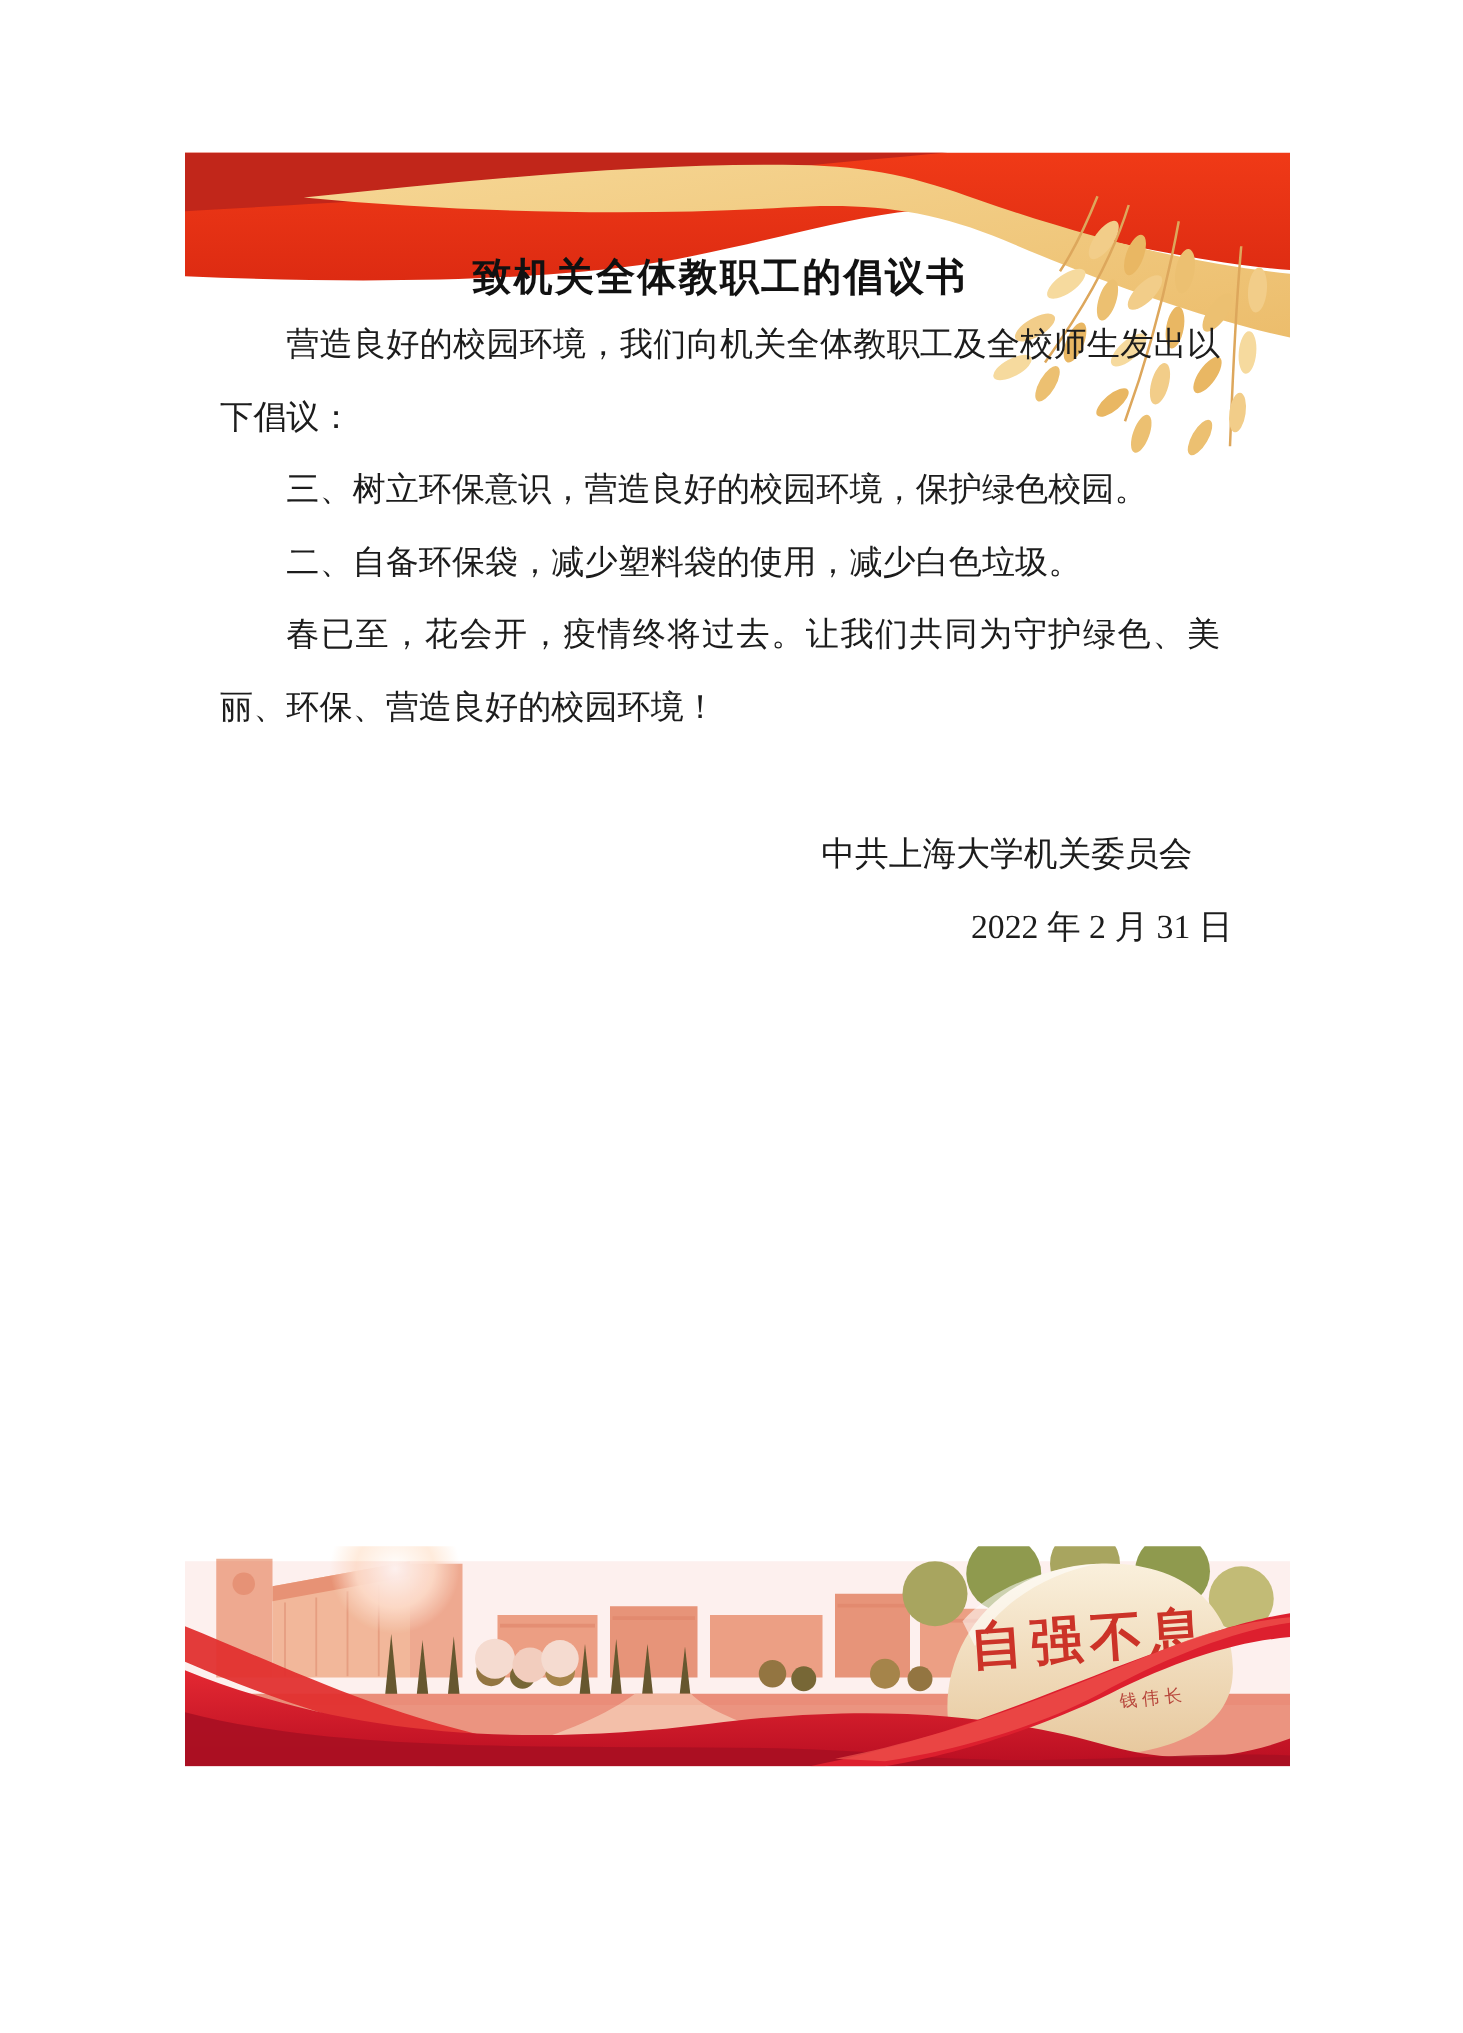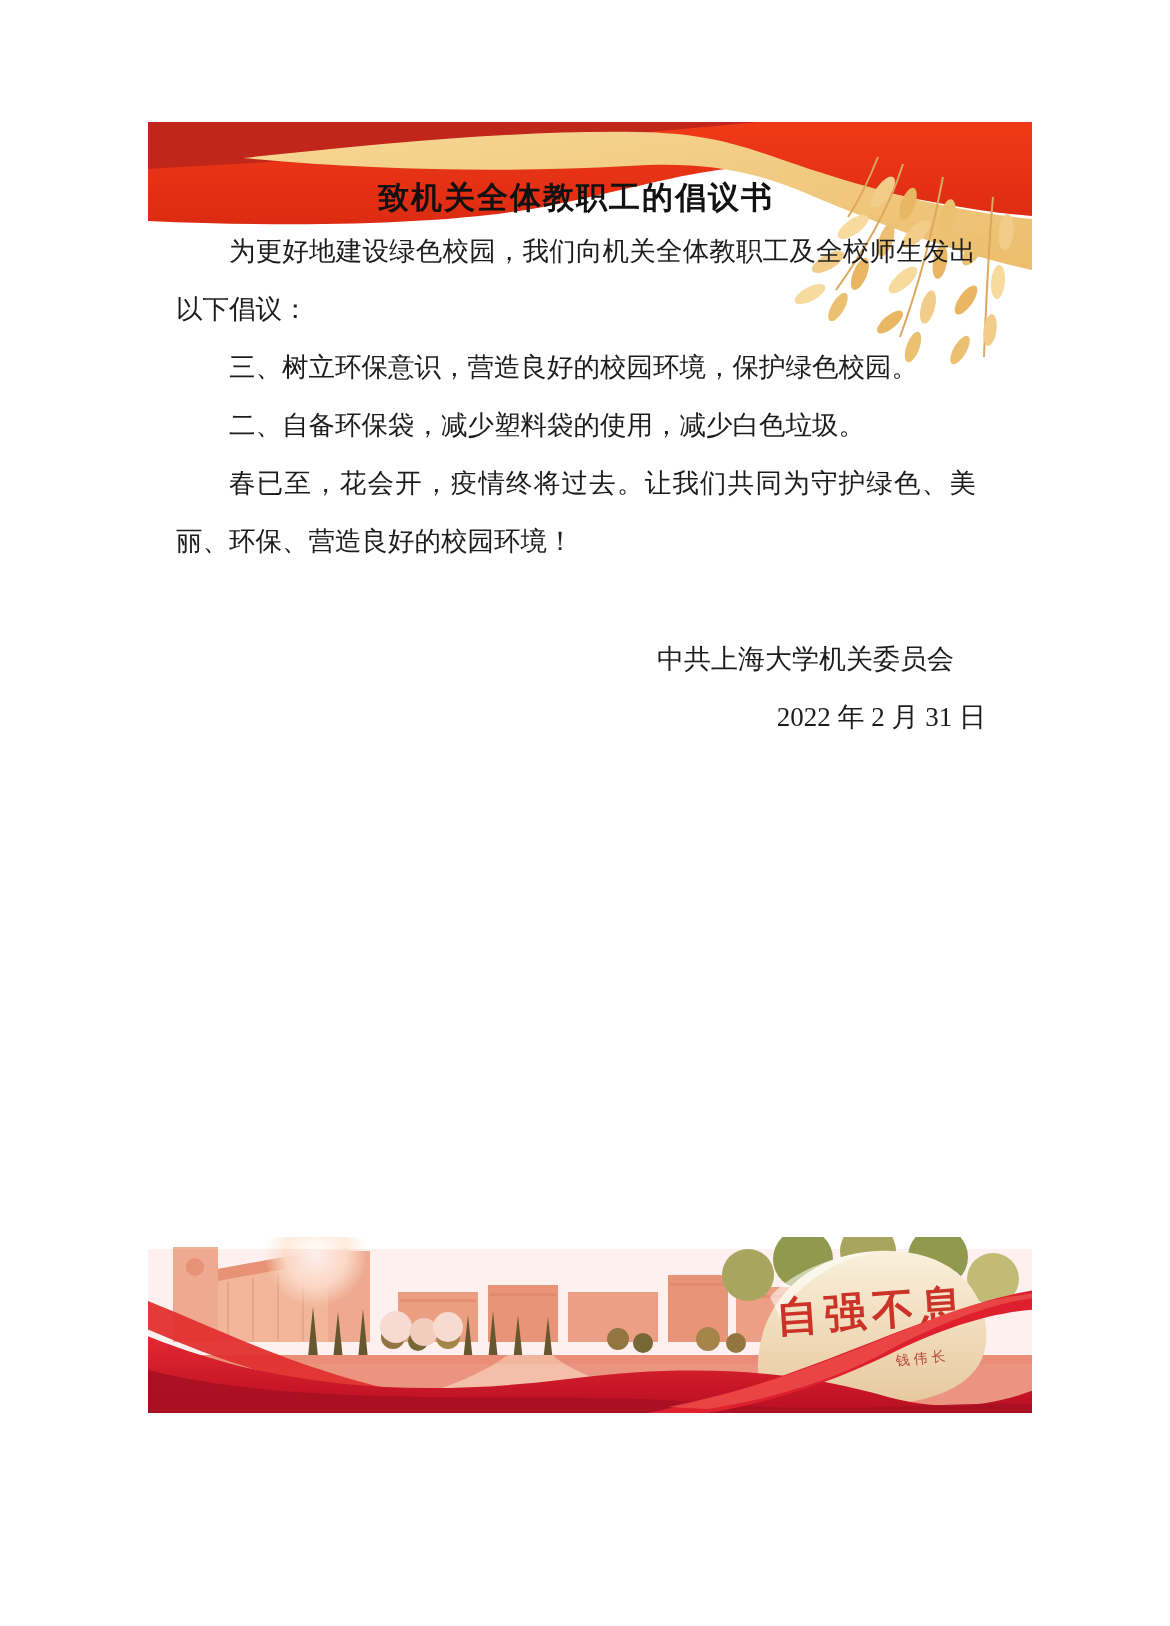--- a/index.html
+++ b/index.html
@@ -1,21 +1,21 @@
 <!DOCTYPE html>
 <html><head>
 <meta charset="utf-8">
 <style>
   html,body{margin:0;padding:0;background:#ffffff;}
   .page{position:relative;width:1170px;height:1626px;background:#ffffff;overflow:hidden;
         font-family:"Liberation Serif","DejaVu Serif",serif;color:#1c1c1c;}
   .sheet{position:absolute;left:148px;top:122px;width:884px;}
   .banner-wrap{position:absolute;left:0;top:0;width:884px;height:252px;z-index:1;}
   .footer-wrap{position:absolute;left:0;top:1115px;width:884px;height:176px;z-index:1;}
-  .content{position:relative;z-index:2;padding:52px 56px 0 28px;}
+  .content{position:relative;z-index:2;padding:76px 56px 0 28px;}
   .doc-title{margin:0;text-align:center;font-size:31px;font-weight:700;
              letter-spacing:2px;line-height:48px;height:48px;color:#111;}
   .greeting{margin:20px 0 0 0;font-size:27px;line-height:40px;}
   .para{margin:0;font-size:26.5px;line-height:58px;text-indent:2em;
         text-align:justify;letter-spacing:0;}
   .sig-block{margin-top:60px;text-align:right;font-size:27px;line-height:58px;}
   .signature{padding-right:22px;}
   .date{margin-right:-10px;}
 </style>
 </head>
@@ -70,21 +70,21 @@
           <ellipse cx="850" cy="160" rx="17" ry="7" fill="#f6da9e" transform="rotate(-85 850 160)"></ellipse>
           <ellipse cx="818" cy="178" rx="17" ry="7" fill="#e9b763" transform="rotate(-55 818 178)"></ellipse>
           <ellipse cx="842" cy="208" rx="16" ry="6.5" fill="#f2cd89" transform="rotate(-82 842 208)"></ellipse>
           <ellipse cx="812" cy="228" rx="16" ry="6.5" fill="#ecc071" transform="rotate(-60 812 228)"></ellipse>
         </g>
       </svg>
     </div>
 
     <div class="content">
       <h1 class="doc-title">致机关全体教职工的倡议书</h1>
-      <p class="para">为更好地建设绿色校园，我们向机关全体教职工及全校师生发出以下倡议：</p>
+      <p class="para">营造良好的校园环境，我们向机关全体教职工及全校师生发出以下倡议：</p>
       <p class="para">三、树立环保意识，营造良好的校园环境，保护绿色校园。</p>
       <p class="para">二、自备环保袋，减少塑料袋的使用，减少白色垃圾。</p>
       <p class="para">春已至，花会开，疫情终将过去。让我们共同为守护绿色、美丽、环保、营造良好的校园环境！</p>
       <div class="sig-block">
         <div class="signature">中共上海大学机关委员会</div>
         <div class="date">2022 年 2 月 31 日</div>
       </div>
     </div>
 
     <div class="footer-wrap">

